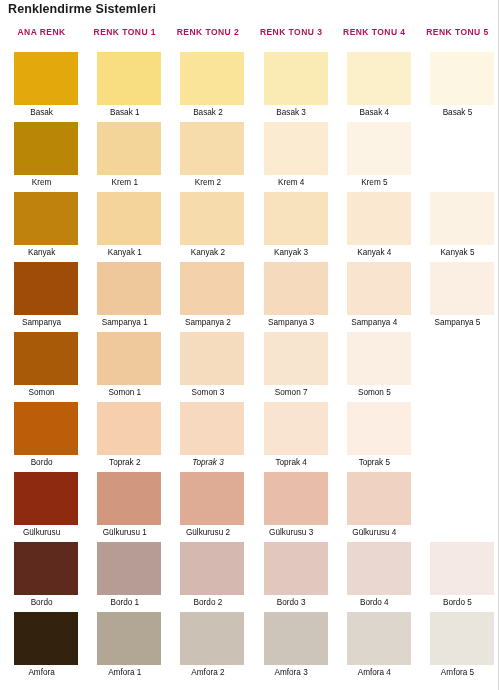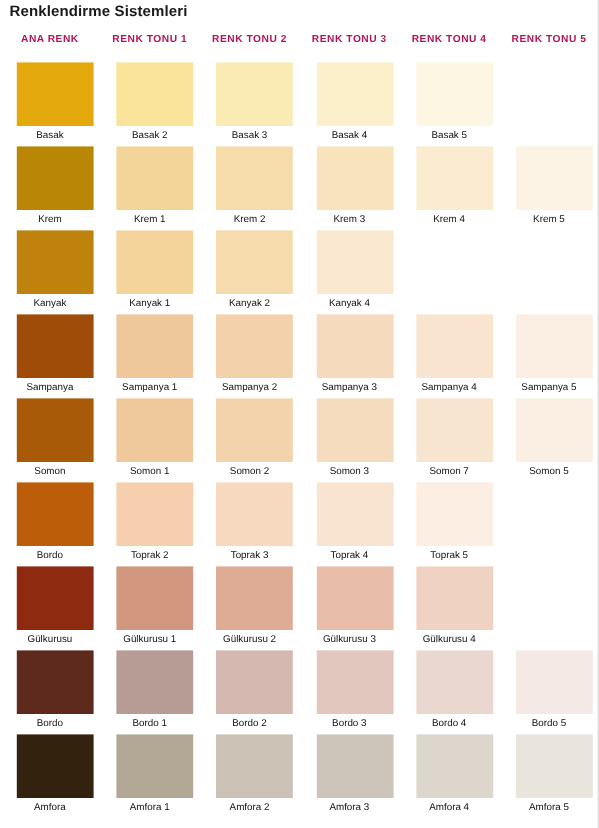--- a/index.html
+++ b/index.html
@@ -103,20 +103,24 @@
       <div class="header-cell" style="color: rgb(179, 19, 90);">RENK TONU 5</div>
     </div>
 
   <div id="grid">
       <div class="color-row">
         <div class="cell">
           <div class="swatch" style="background: rgb(227, 168, 12);"></div>
           <div class="cell-label" style="color: rgb(17, 17, 17);">Basak</div>
         </div>
         <div class="cell">
+          <div class="swatch" style="background: rgb(248, 222, 129);"></div>
+          <div class="cell-label" style="color: rgb(17, 17, 17);">Basak 1</div>
+        </div>
+        <div class="cell">
           <div class="swatch" style="background: rgb(249, 228, 154);"></div>
           <div class="cell-label" style="color: rgb(17, 17, 17);">Basak 2</div>
         </div>
         <div class="cell">
           <div class="swatch" style="background: rgb(250, 234, 180);"></div>
           <div class="cell-label" style="color: rgb(17, 17, 17);">Basak 3</div>
         </div>
         <div class="cell">
           <div class="swatch" style="background: rgb(252, 240, 203);"></div>
           <div class="cell-label" style="color: rgb(17, 17, 17);">Basak 4</div>
@@ -133,24 +137,20 @@
         </div>
         <div class="cell">
           <div class="swatch" style="background: rgb(243, 213, 154);"></div>
           <div class="cell-label" style="color: rgb(17, 17, 17);">Krem 1</div>
         </div>
         <div class="cell">
           <div class="swatch" style="background: rgb(246, 220, 171);"></div>
           <div class="cell-label" style="color: rgb(17, 17, 17);">Krem 2</div>
         </div>
         <div class="cell">
-          <div class="swatch" style="background: rgb(248, 227, 189);"></div>
-          <div class="cell-label" style="color: rgb(17, 17, 17);">Krem 3</div>
-        </div>
-        <div class="cell">
           <div class="swatch" style="background: rgb(250, 235, 209);"></div>
           <div class="cell-label" style="color: rgb(17, 17, 17);">Krem 4</div>
         </div>
         <div class="cell">
           <div class="swatch" style="background: rgb(252, 243, 228);"></div>
           <div class="cell-label" style="color: rgb(17, 17, 17);">Krem 5</div>
         </div>
       </div>
       <div class="color-row">
         <div class="cell">
@@ -159,23 +159,31 @@
         </div>
         <div class="cell">
           <div class="swatch" style="background: rgb(244, 212, 155);"></div>
           <div class="cell-label" style="color: rgb(17, 17, 17);">Kanyak 1</div>
         </div>
         <div class="cell">
           <div class="swatch" style="background: rgb(246, 219, 172);"></div>
           <div class="cell-label" style="color: rgb(17, 17, 17);">Kanyak 2</div>
         </div>
         <div class="cell">
+          <div class="swatch" style="background: rgb(248, 226, 190);"></div>
+          <div class="cell-label" style="color: rgb(17, 17, 17);">Kanyak 3</div>
+        </div>
+        <div class="cell">
           <div class="swatch" style="background: rgb(250, 233, 208);"></div>
           <div class="cell-label" style="color: rgb(17, 17, 17);">Kanyak 4</div>
         </div>
+        <div class="cell">
+          <div class="swatch" style="background: rgb(252, 242, 227);"></div>
+          <div class="cell-label" style="color: rgb(17, 17, 17);">Kanyak 5</div>
+        </div>
       </div>
       <div class="color-row">
         <div class="cell">
           <div class="swatch" style="background: rgb(158, 76, 8);"></div>
           <div class="cell-label" style="color: rgb(17, 17, 17);">Sampanya</div>
         </div>
         <div class="cell">
           <div class="swatch" style="background: rgb(238, 199, 154);"></div>
           <div class="cell-label" style="color: rgb(17, 17, 17);">Sampanya 1</div>
         </div>
@@ -199,24 +207,20 @@
       <div class="color-row">
         <div class="cell">
           <div class="swatch" style="background: rgb(168, 90, 9);"></div>
           <div class="cell-label" style="color: rgb(17, 17, 17);">Somon</div>
         </div>
         <div class="cell">
           <div class="swatch" style="background: rgb(239, 201, 155);"></div>
           <div class="cell-label" style="color: rgb(17, 17, 17);">Somon 1</div>
         </div>
         <div class="cell">
-          <div class="swatch" style="background: rgb(242, 211, 172);"></div>
-          <div class="cell-label" style="color: rgb(17, 17, 17);">Somon 2</div>
-        </div>
-        <div class="cell">
           <div class="swatch" style="background: rgb(245, 220, 190);"></div>
           <div class="cell-label" style="color: rgb(17, 17, 17);">Somon 3</div>
         </div>
         <div class="cell">
           <div class="swatch" style="background: rgb(248, 229, 207);"></div>
           <div class="cell-label" style="color: rgb(17, 17, 17);">Somon 7</div>
         </div>
         <div class="cell">
           <div class="swatch" style="background: rgb(251, 238, 226);"></div>
           <div class="cell-label" style="color: rgb(17, 17, 17);">Somon 5</div>
@@ -226,21 +230,21 @@
         <div class="cell">
           <div class="swatch" style="background: rgb(188, 93, 10);"></div>
           <div class="cell-label" style="color: rgb(17, 17, 17);">Bordo</div>
         </div>
         <div class="cell">
           <div class="swatch" style="background: rgb(245, 207, 174);"></div>
           <div class="cell-label" style="color: rgb(17, 17, 17);">Toprak 2</div>
         </div>
         <div class="cell">
           <div class="swatch" style="background: rgb(247, 217, 191);"></div>
-          <div class="cell-label" style="color: rgb(17, 17, 17);">Toprak 3</div>
+          <div class="cell-label" style="color: rgb(17, 17, 17); font-style: italic;">Toprak 3</div>
         </div>
         <div class="cell">
           <div class="swatch" style="background: rgb(249, 227, 209);"></div>
           <div class="cell-label" style="color: rgb(17, 17, 17);">Toprak 4</div>
         </div>
         <div class="cell">
           <div class="swatch" style="background: rgb(252, 238, 227);"></div>
           <div class="cell-label" style="color: rgb(17, 17, 17);">Toprak 5</div>
         </div>
       </div>

